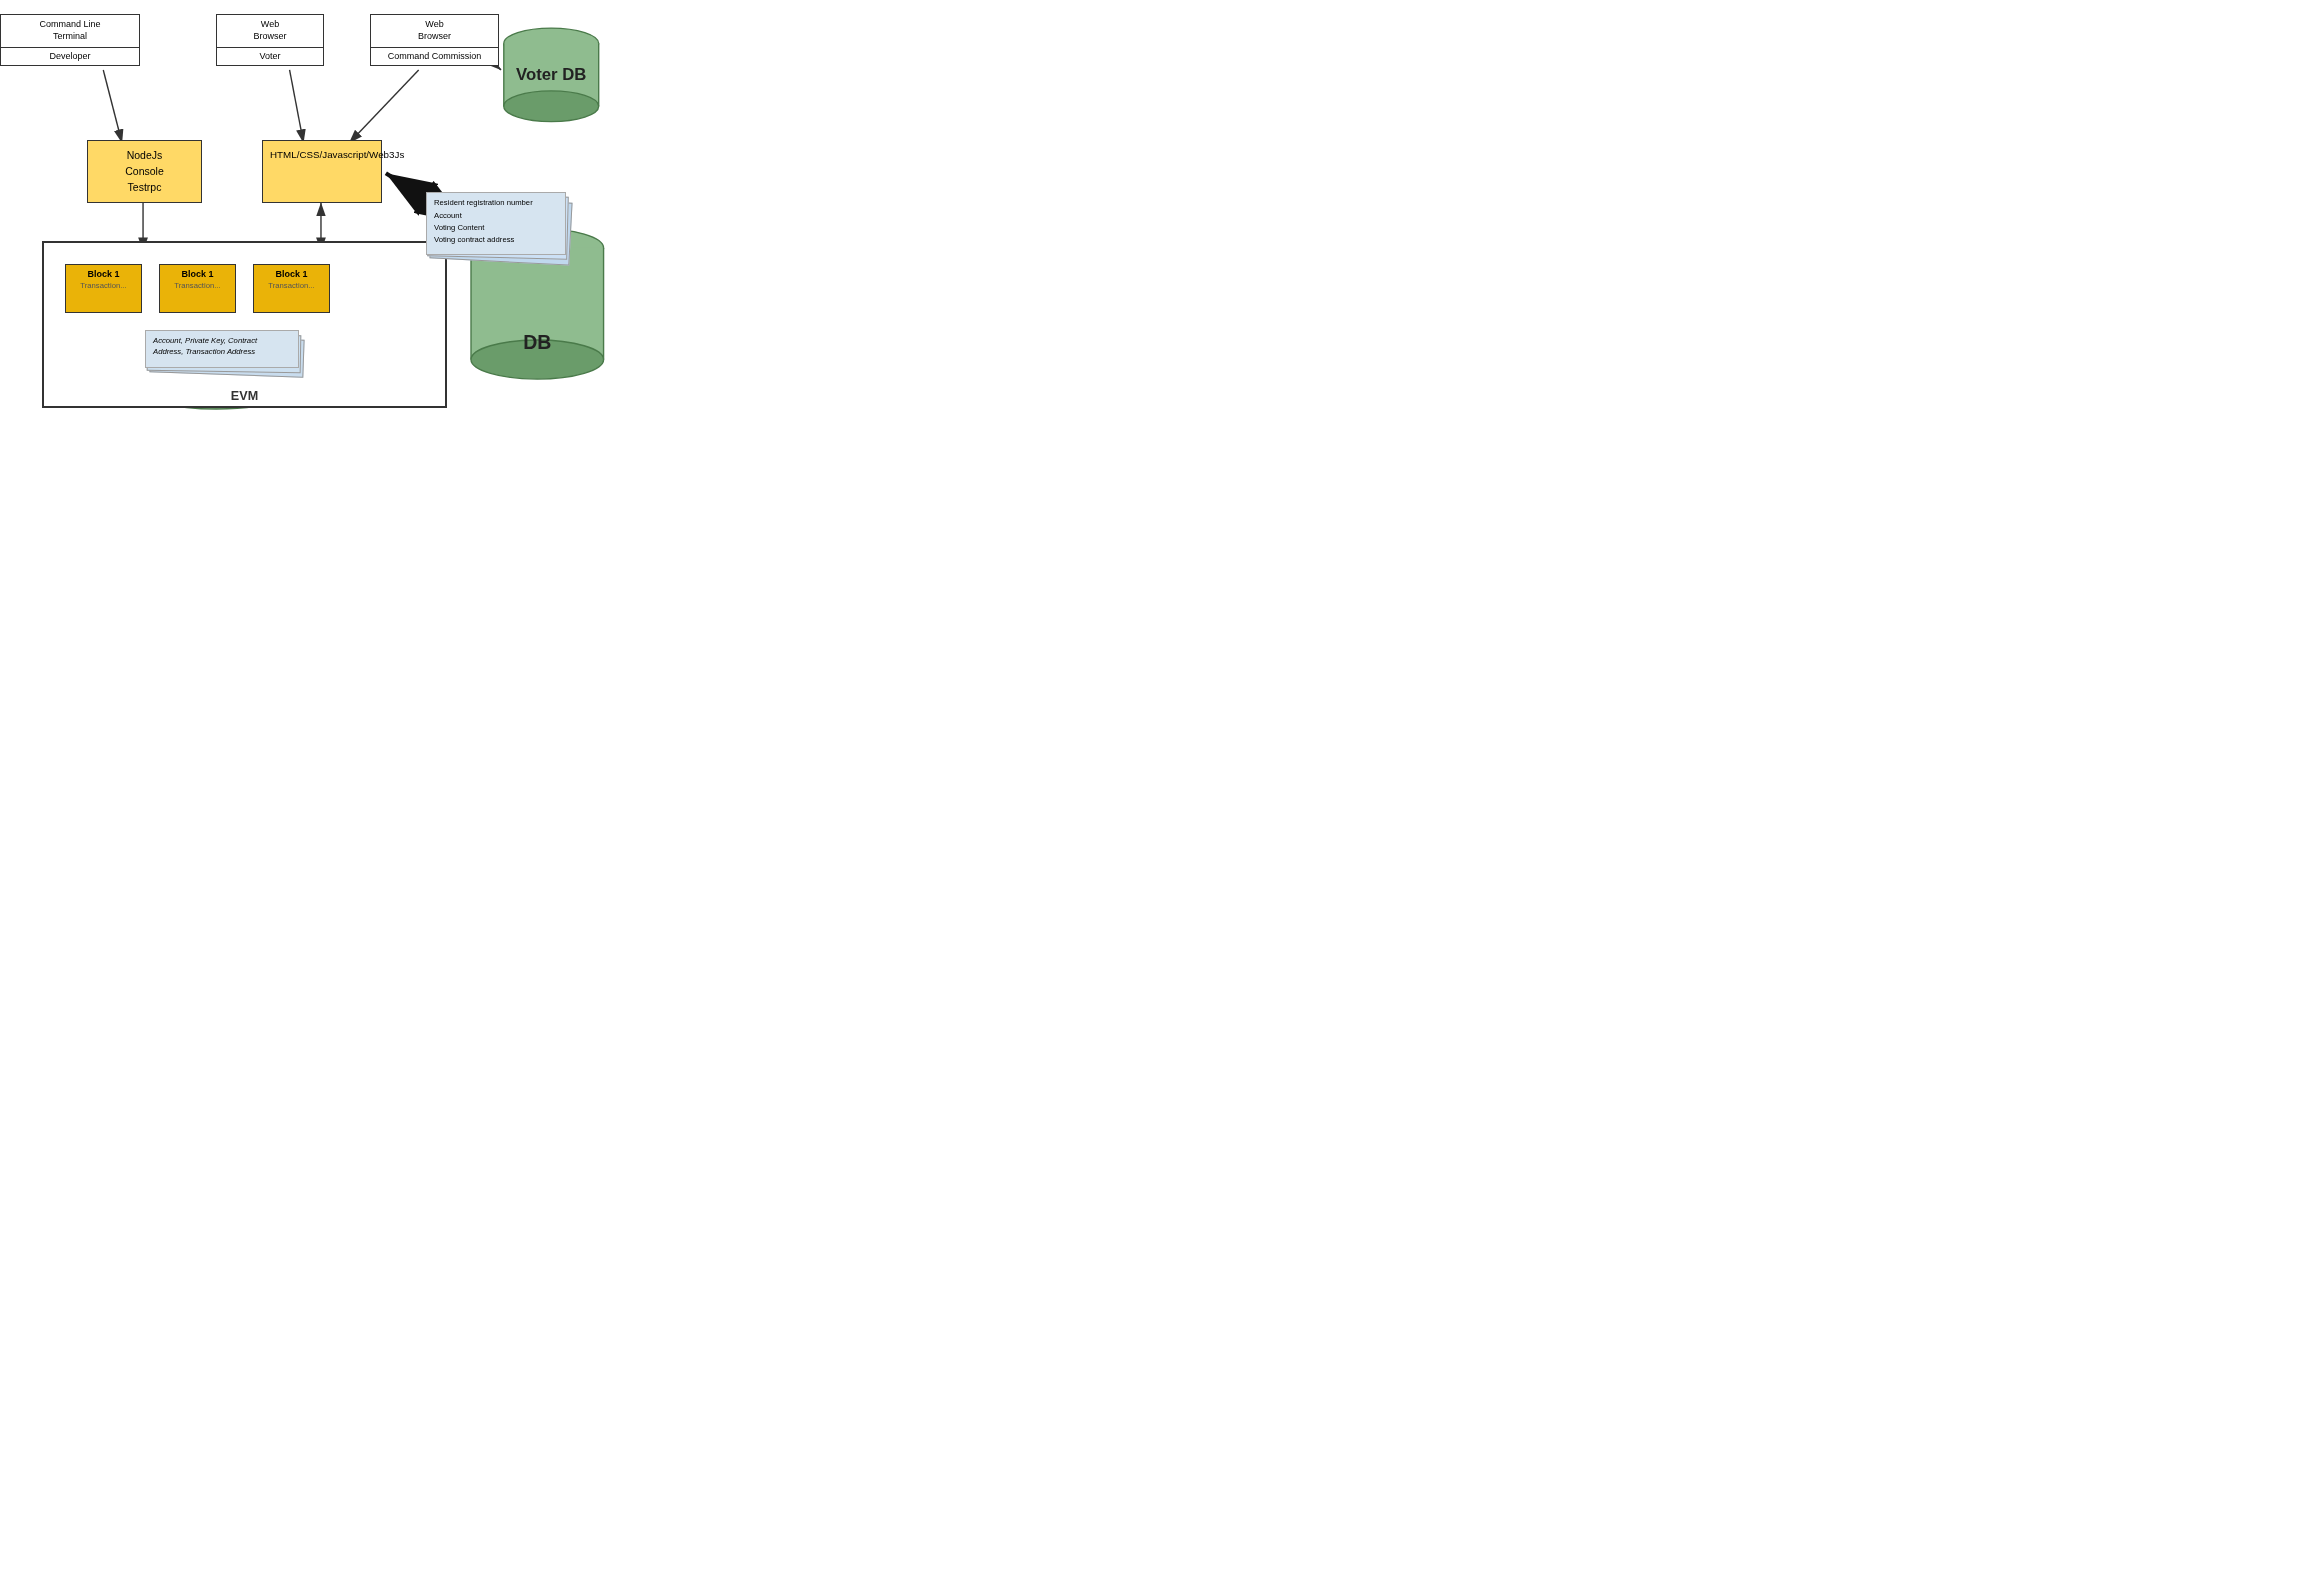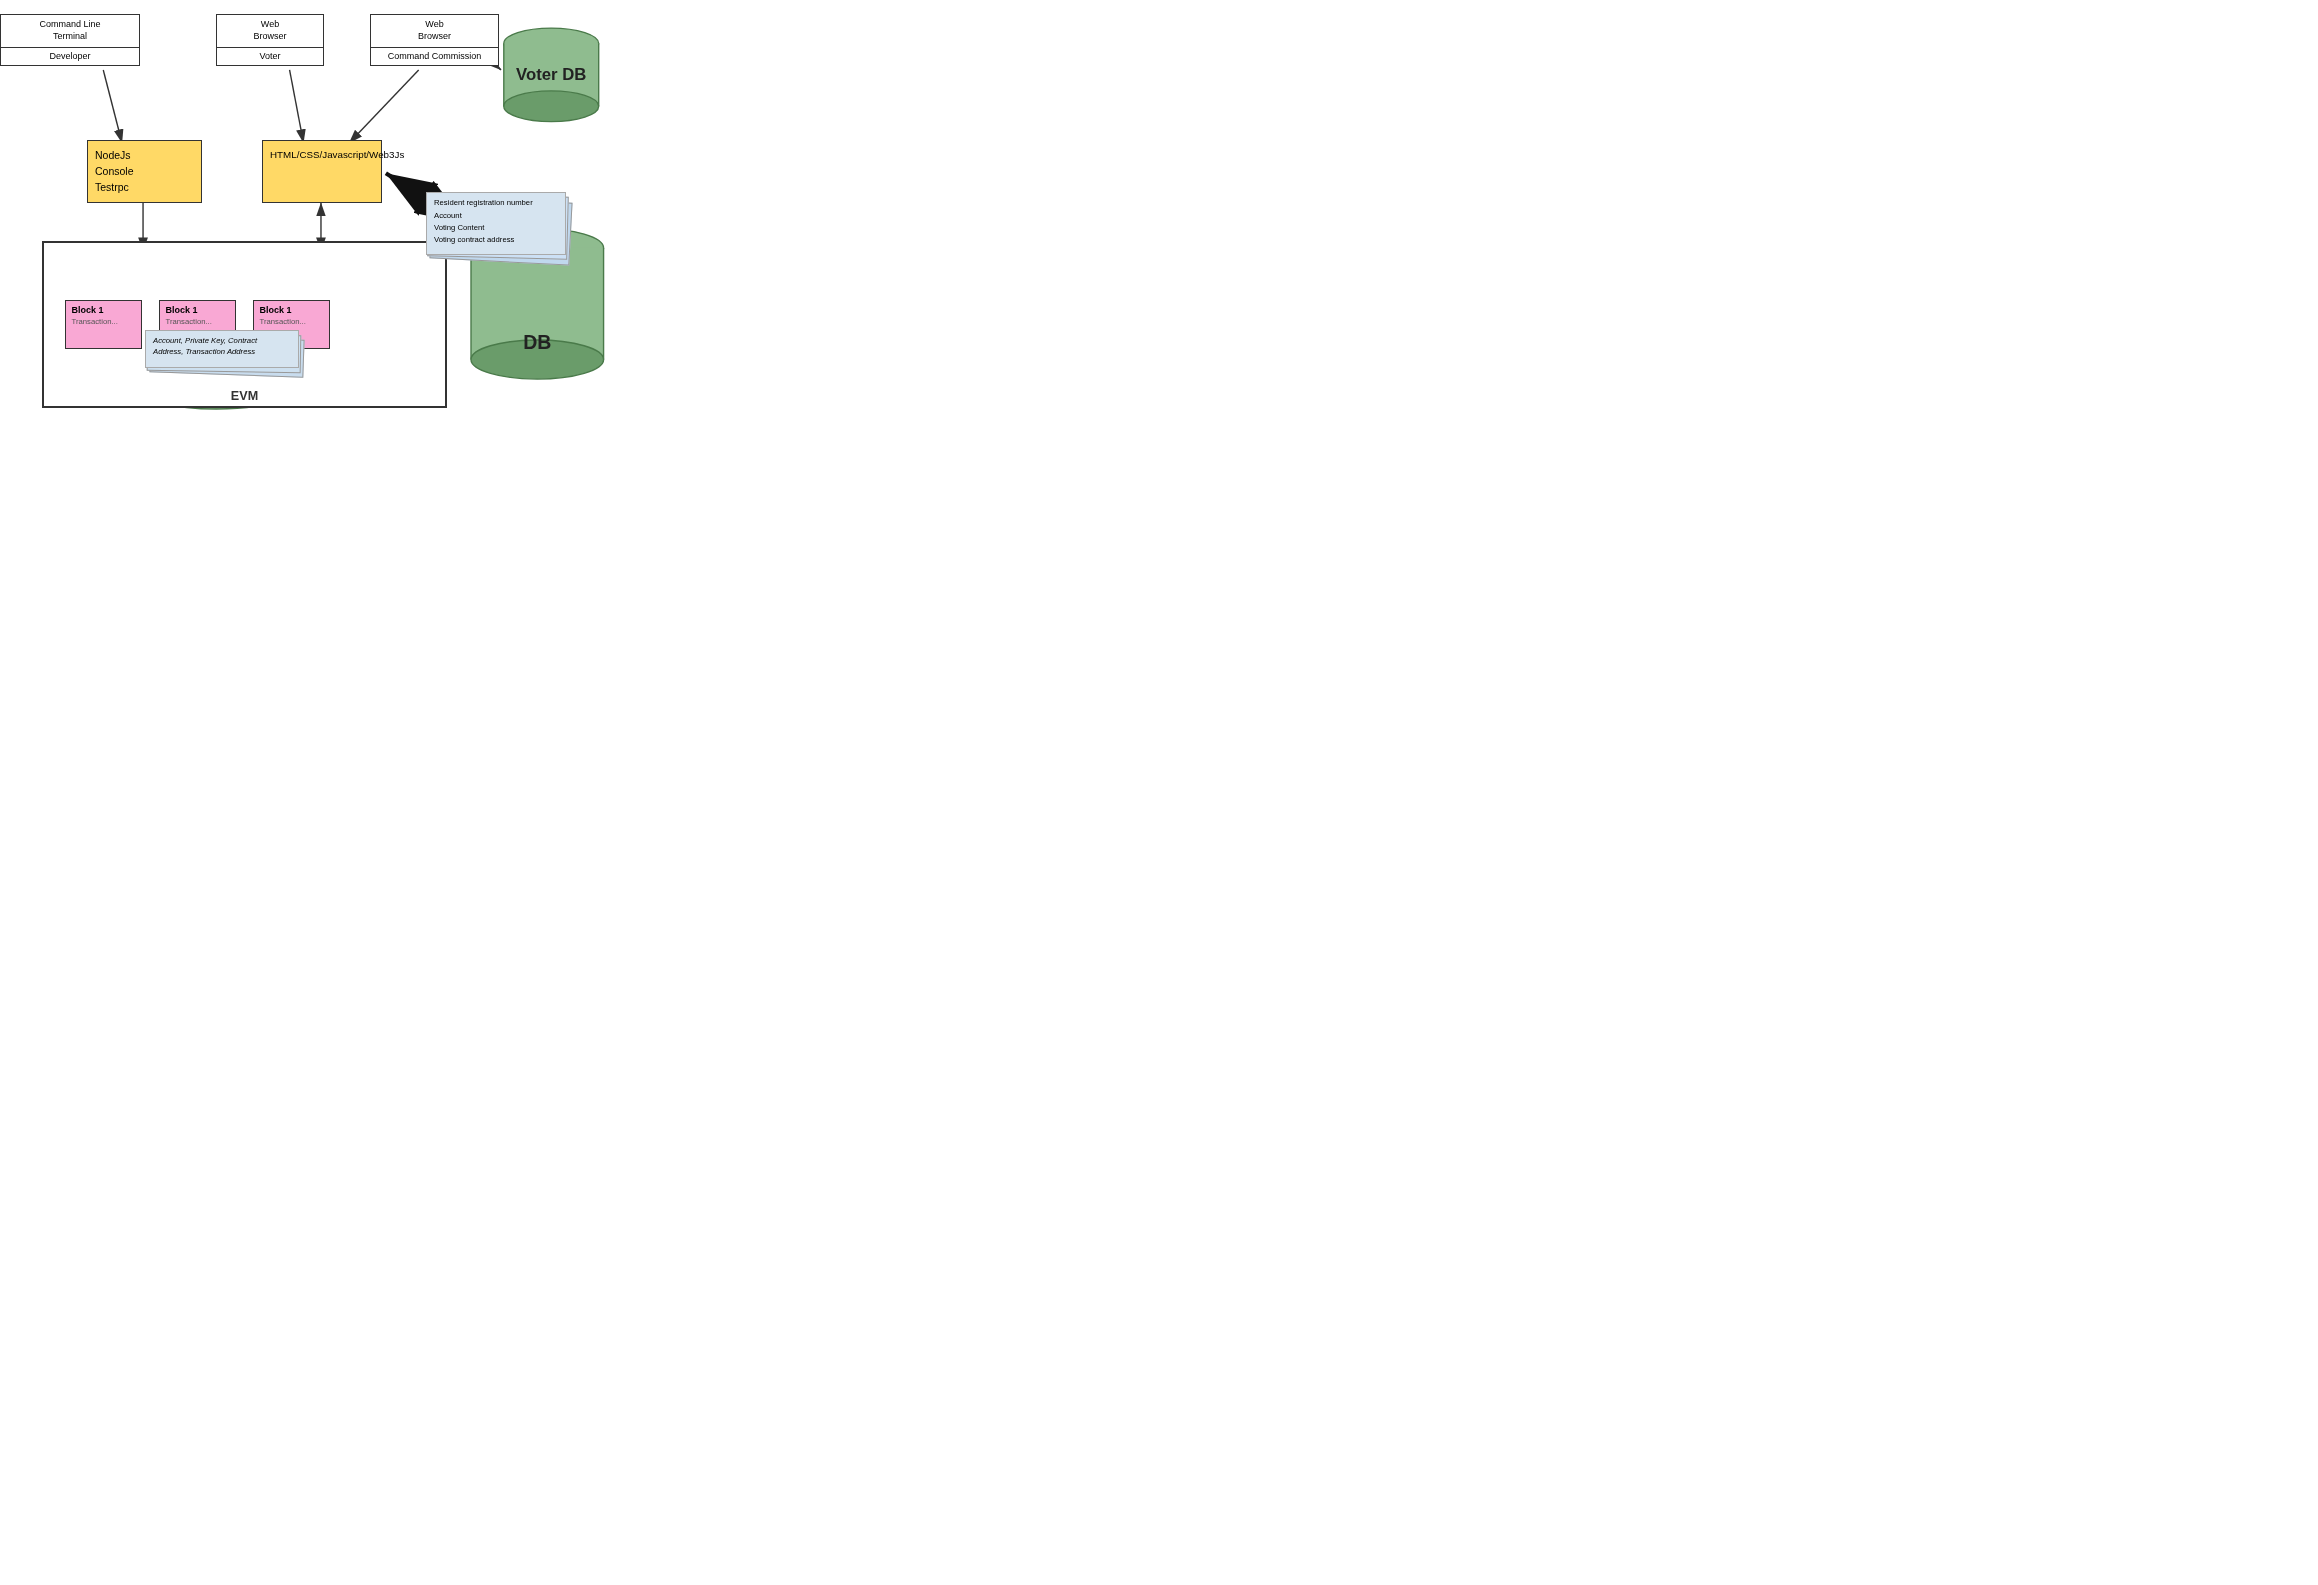--- a/index.html
+++ b/index.html
@@ -38,20 +38,21 @@
     .box-subtitle {
       padding: 3.5px 5.6px;
       font-size: 9px;
     }
 
     
     .box-yellow {
       background: #FFD966;
       border: 1.4px solid #333;
       position: absolute;
+      text-align: center;
       padding: 7px;
       font-size: 9.8px;
       line-height: 1.4;
     }
 
     
     .evm-container {
       position: absolute;
       border: 2.1px solid #333;
       background: #fff;
@@ -73,26 +74,25 @@
       background: #d6e4f0;
       border: 0.7px solid #aaa;
       font-size: 7.7px;
       padding: 4.2px 7px;
       line-height: 1.6;
     }
 
     
     .block-card {
       position: absolute;
-      background: #f9a8d4;
+      background: #eab308;
       border: 1.4px solid #333;
       font-size: 7.7px;
       padding: 3.5px 5.6px;
-      text-align: left;
-      margin-top: 36px;
+      text-align: center;
     }
 
     
     .evm-db-card {
       position: absolute;
       background: #d6e4f0;
       border: 0.7px solid #aaa;
       font-size: 7.7px;
       padding: 3.5px 7px;
       line-height: 1.5;

